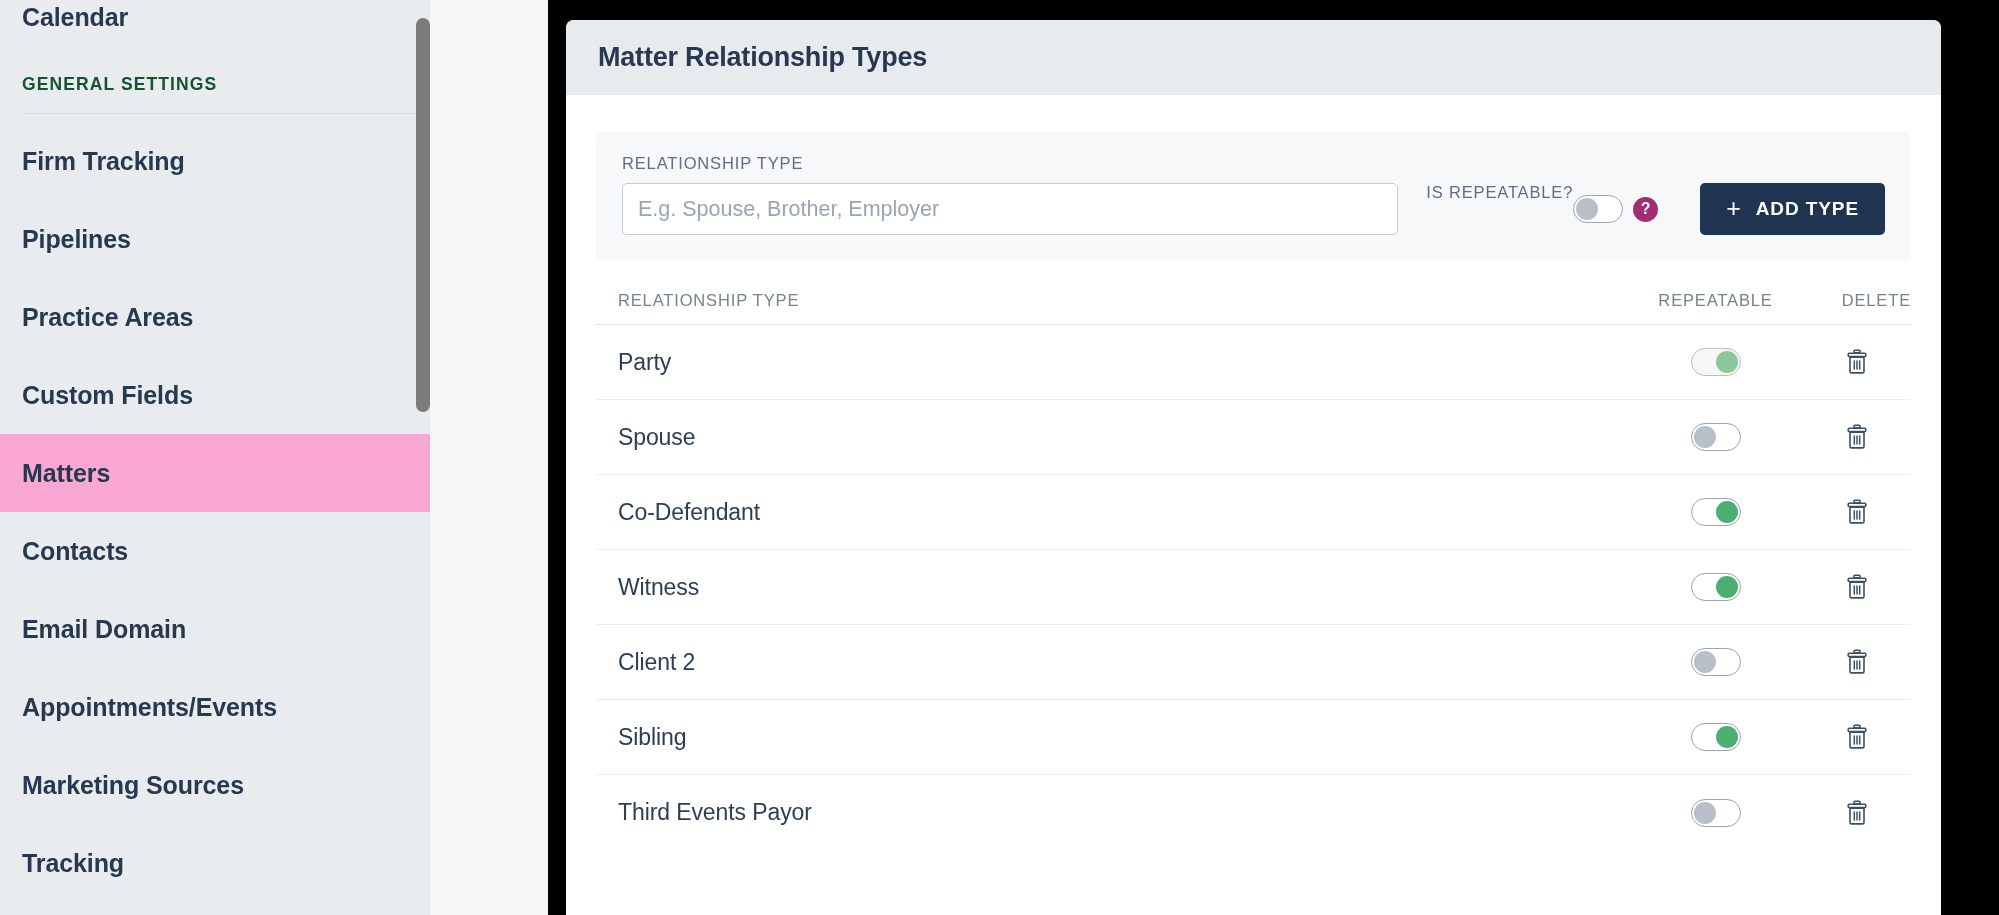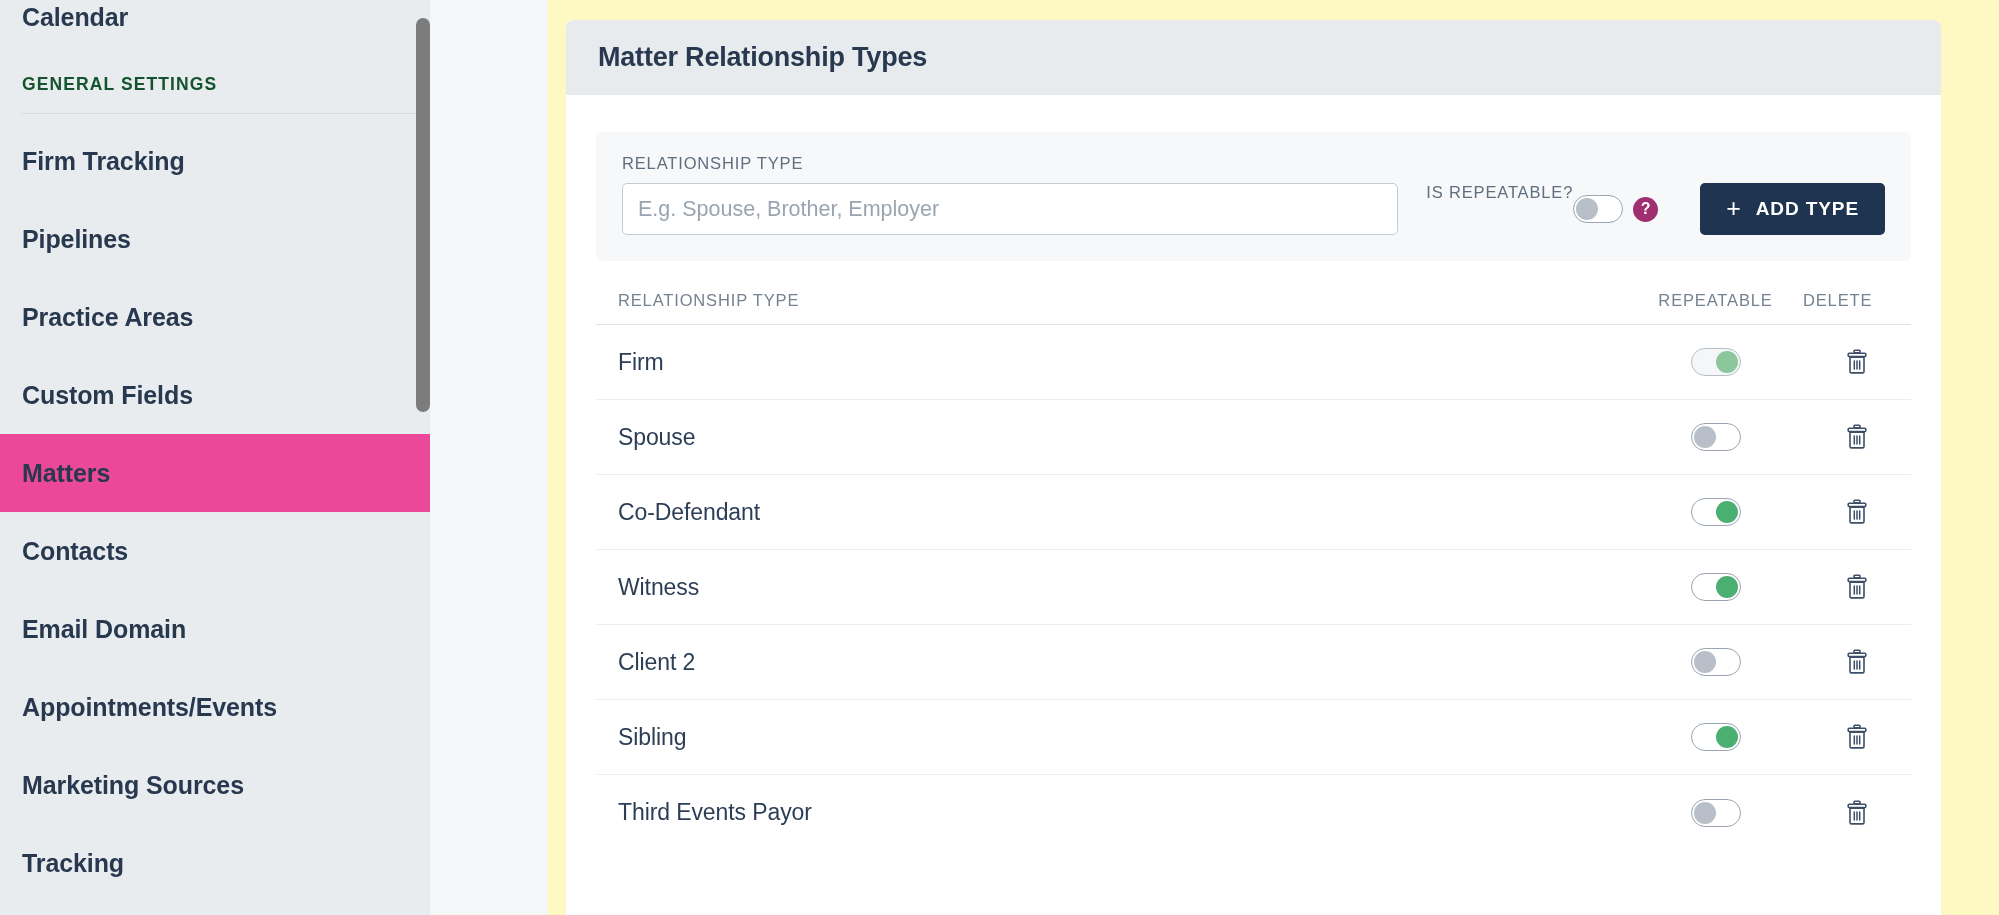--- a/index.html
+++ b/index.html
@@ -34,21 +34,21 @@
   }
   .sb-item {
     position: relative;
     height: 78px;
     display: flex;
     align-items: center;
     padding: 0 0 0 22px;
     cursor: pointer;
     background: transparent;
   }
-  .sb-item.active { background: #ec4899; }
+  .sb-item.active { background: #f9a8d4; }
   .sb-label {
     font-size: 25px;
     font-weight: bold;
     color: #27384f;
     letter-spacing: -0.1px;
     white-space: nowrap;
   }
   .sb-chev {
     position: absolute;
     right: 52px;
@@ -102,21 +102,21 @@
     top: 0; right: 0;
     width: 118px; height: 915px;
     background: #f4f6f8;
   }
 
   
   .main {
     position: relative;
     flex: 1 1 auto;
     height: 915px;
-    background: #fef9c3;
+    background: #000000;
     padding: 0;
   }
   .card {
     position: absolute;
     left: 18px;
     top: 20px;
     width: 1375px;
     min-height: 920px;
     background: #ffffff;
     border-radius: 8px 8px 0 0;
@@ -261,21 +261,21 @@
     border-bottom: 1px solid #dfe4e9;
   }
   .th {
     font-size: 16.5px;
     letter-spacing: 0.85px;
     color: #76828f;
     font-weight: normal;
   }
   .th.type { flex: 1 1 auto; }
   .th.repeat { width: 175px; text-align: center; }
-  .th.del { width: 108px; text-align: left; }
+  .th.del { width: 108px; text-align: right; }
 
   .trow {
     display: flex;
     align-items: center;
     height: 75px;
     padding-left: 22px;
     border-bottom: 1px solid #eaeef1;
   }
   .trow:last-child { border-bottom: none; }
   .td-type {
@@ -444,21 +444,21 @@
         </div>
 
         <div class="table">
           <div class="thead">
             <div class="th type">RELATIONSHIP TYPE</div>
             <div class="th repeat">REPEATABLE</div>
             <div class="th del">DELETE</div>
           </div>
           <div id="tbody">
               <div class="trow">
-                <div class="td-type">Firm</div>
+                <div class="td-type">Party</div>
                 <div class="td-repeat">
                   <div class="toggle on-muted">
                     <div class="knob"></div>
                   </div>
                 </div>
                 <div class="td-del">
                   <span style="cursor: pointer; display: block;">
                     <svg class="trash" viewBox="0 0 24 26" fill="none" xmlns="http://www.w3.org/2000/svg">
                       <rect x="9" y="1.2" width="6" height="2.6" rx="0.8" stroke="#3d4f66" stroke-width="1.6"></rect>
                       <rect x="3.2" y="4.2" width="17.6" height="3.4" rx="1" stroke="#3d4f66" stroke-width="1.6"></rect>

